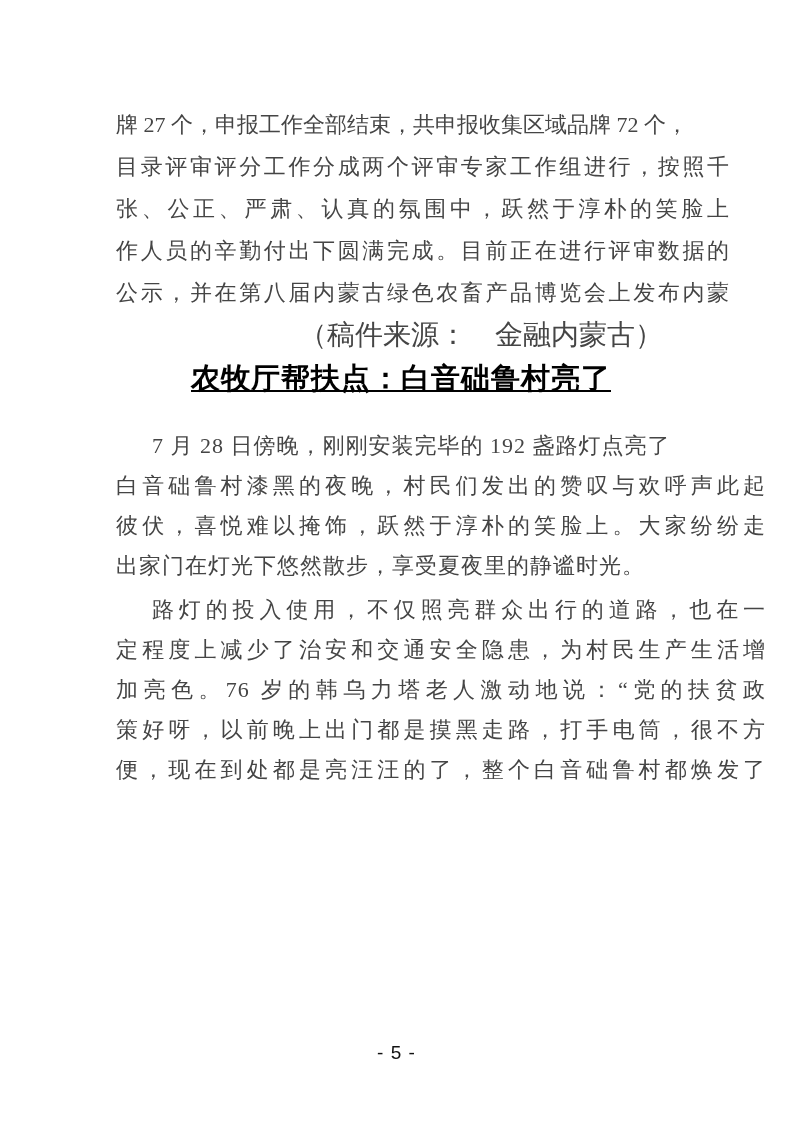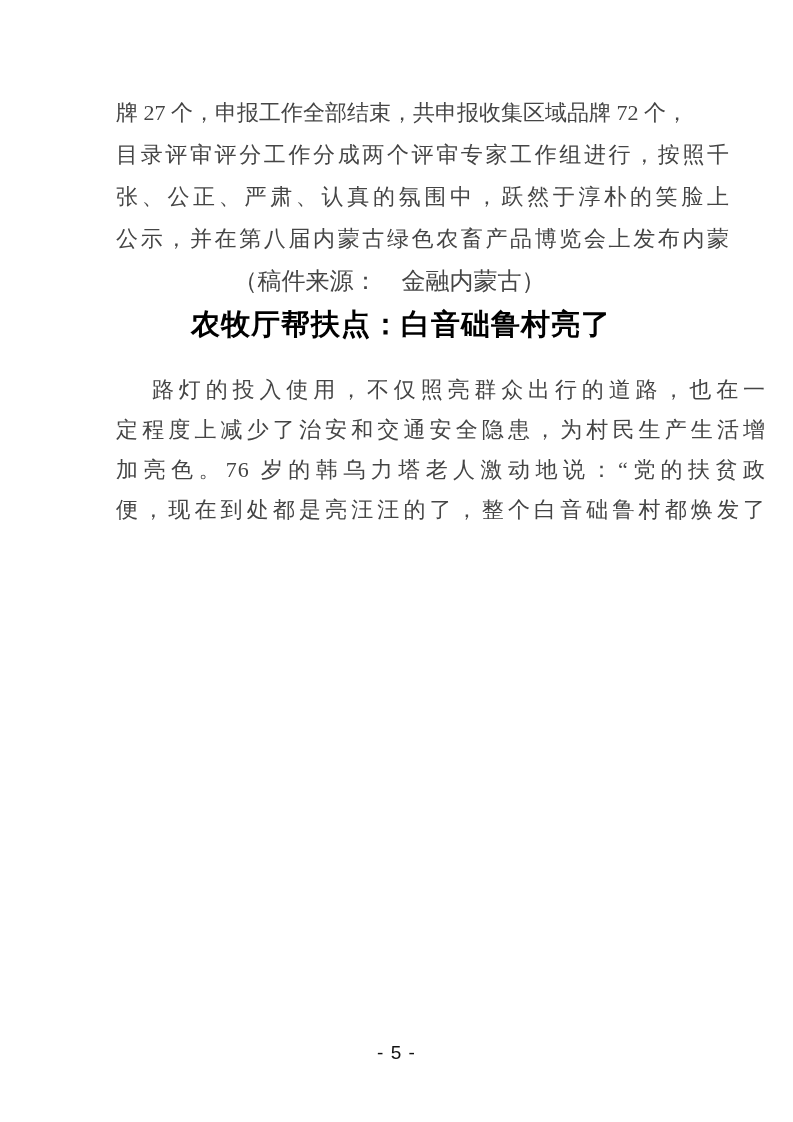--- a/index.html
+++ b/index.html
@@ -13,21 +13,21 @@
     width: 793px;
     height: 1122px;
     background: #ffffff;
     overflow: hidden;
     font-family: "Liberation Serif", "DejaVu Serif", serif;
     color: #454545;
   }
   .content {
     position: absolute;
     left: 116px;
-    top: 92px;
+    top: 104px;
     width: 650px;
   }
   
   .sec1 {
     width: 613px;
   }
   .sec1 .t-line {
     height: 42px;
     line-height: 42px;
     font-size: 22px;
@@ -37,42 +37,43 @@
   .p2 .t-line.just,
   .p3 .t-line.just {
     white-space: normal;
     text-align: justify;
     text-align-last: justify;
     text-justify: inter-character;
   }
   .source {
     height: 42px;
     line-height: 42px;
-    font-size: 24px;
-    text-align: center;
+    font-size: 28px;
+    text-align: right;
     padding-right: 66px;
   }
   
   .title {
     margin: 0;
     width: 570px;
     height: 44px;
     line-height: 44px;
     text-align: center;
     font-size: 29px;
     font-weight: 700;
     color: #000000;
     letter-spacing: 1px;
+    text-decoration: underline;
   }
   
   .p2, .p3 {
     width: 650px;
   }
   .p2 { margin-top: 26px; }
-  .p3 { margin-top: 24px; }
+  .p3 { margin-top: 4px; }
   .p2 .t-line, .p3 .t-line {
     height: 40px;
     line-height: 40px;
     font-size: 22px;
     letter-spacing: 1px;
     white-space: nowrap;
   }
   .t-line.indent { text-indent: 36px; }
   .footer {
     position: absolute;
@@ -90,32 +91,40 @@
 <body>
 
 <div class="page">
   <div class="content">
 
     <section class="sec1">
       <div class="para">
         <div class="t-line">牌 27 个，申报工作全部结束，共申报收集区域品牌 72 个，</div>
         <div class="t-line just">目录评审评分工作分成两个评审专家工作组进行，按照千</div>
         <div class="t-line just">张、公正、严肃、认真的氛围中，跃然于淳朴的笑脸上</div>
+        <div class="t-line just">作人员的辛勤付出下圆满完成。目前正在进行评审数据的</div>
         <div class="t-line just">公示，并在第八届内蒙古绿色农畜产品博览会上发布内蒙</div>
       </div>
       <div class="source">（稿件来源：　金融内蒙古）</div>
     </section>
 
     <h1 class="title">农牧厅帮扶点：白音础鲁村亮了</h1>
 
     <section class="sec2">
+      <div class="para p2">
+        <div class="t-line indent">7 月 28 日傍晚，刚刚安装完毕的 192 盏路灯点亮了</div>
+        <div class="t-line just">白音础鲁村漆黑的夜晚，村民们发出的赞叹与欢呼声此起</div>
+        <div class="t-line just">彼伏，喜悦难以掩饰，跃然于淳朴的笑脸上。大家纷纷走</div>
+        <div class="t-line">出家门在灯光下悠然散步，享受夏夜里的静谧时光。</div>
+      </div>
       <div class="para p3">
         <div class="t-line indent just">路灯的投入使用，不仅照亮群众出行的道路，也在一</div>
         <div class="t-line just">定程度上减少了治安和交通安全隐患，为村民生产生活增</div>
         <div class="t-line just">加亮色。76 岁的韩乌力塔老人激动地说：“党的扶贫政</div>
+        <div class="t-line just">策好呀，以前晚上出门都是摸黑走路，打手电筒，很不方</div>
         <div class="t-line just">便，现在到处都是亮汪汪的了，整个白音础鲁村都焕发了</div>
       </div>
     </section>
 
   </div>
 
   <div class="footer">- 5 -</div>
 </div>
 
 </body></html>

